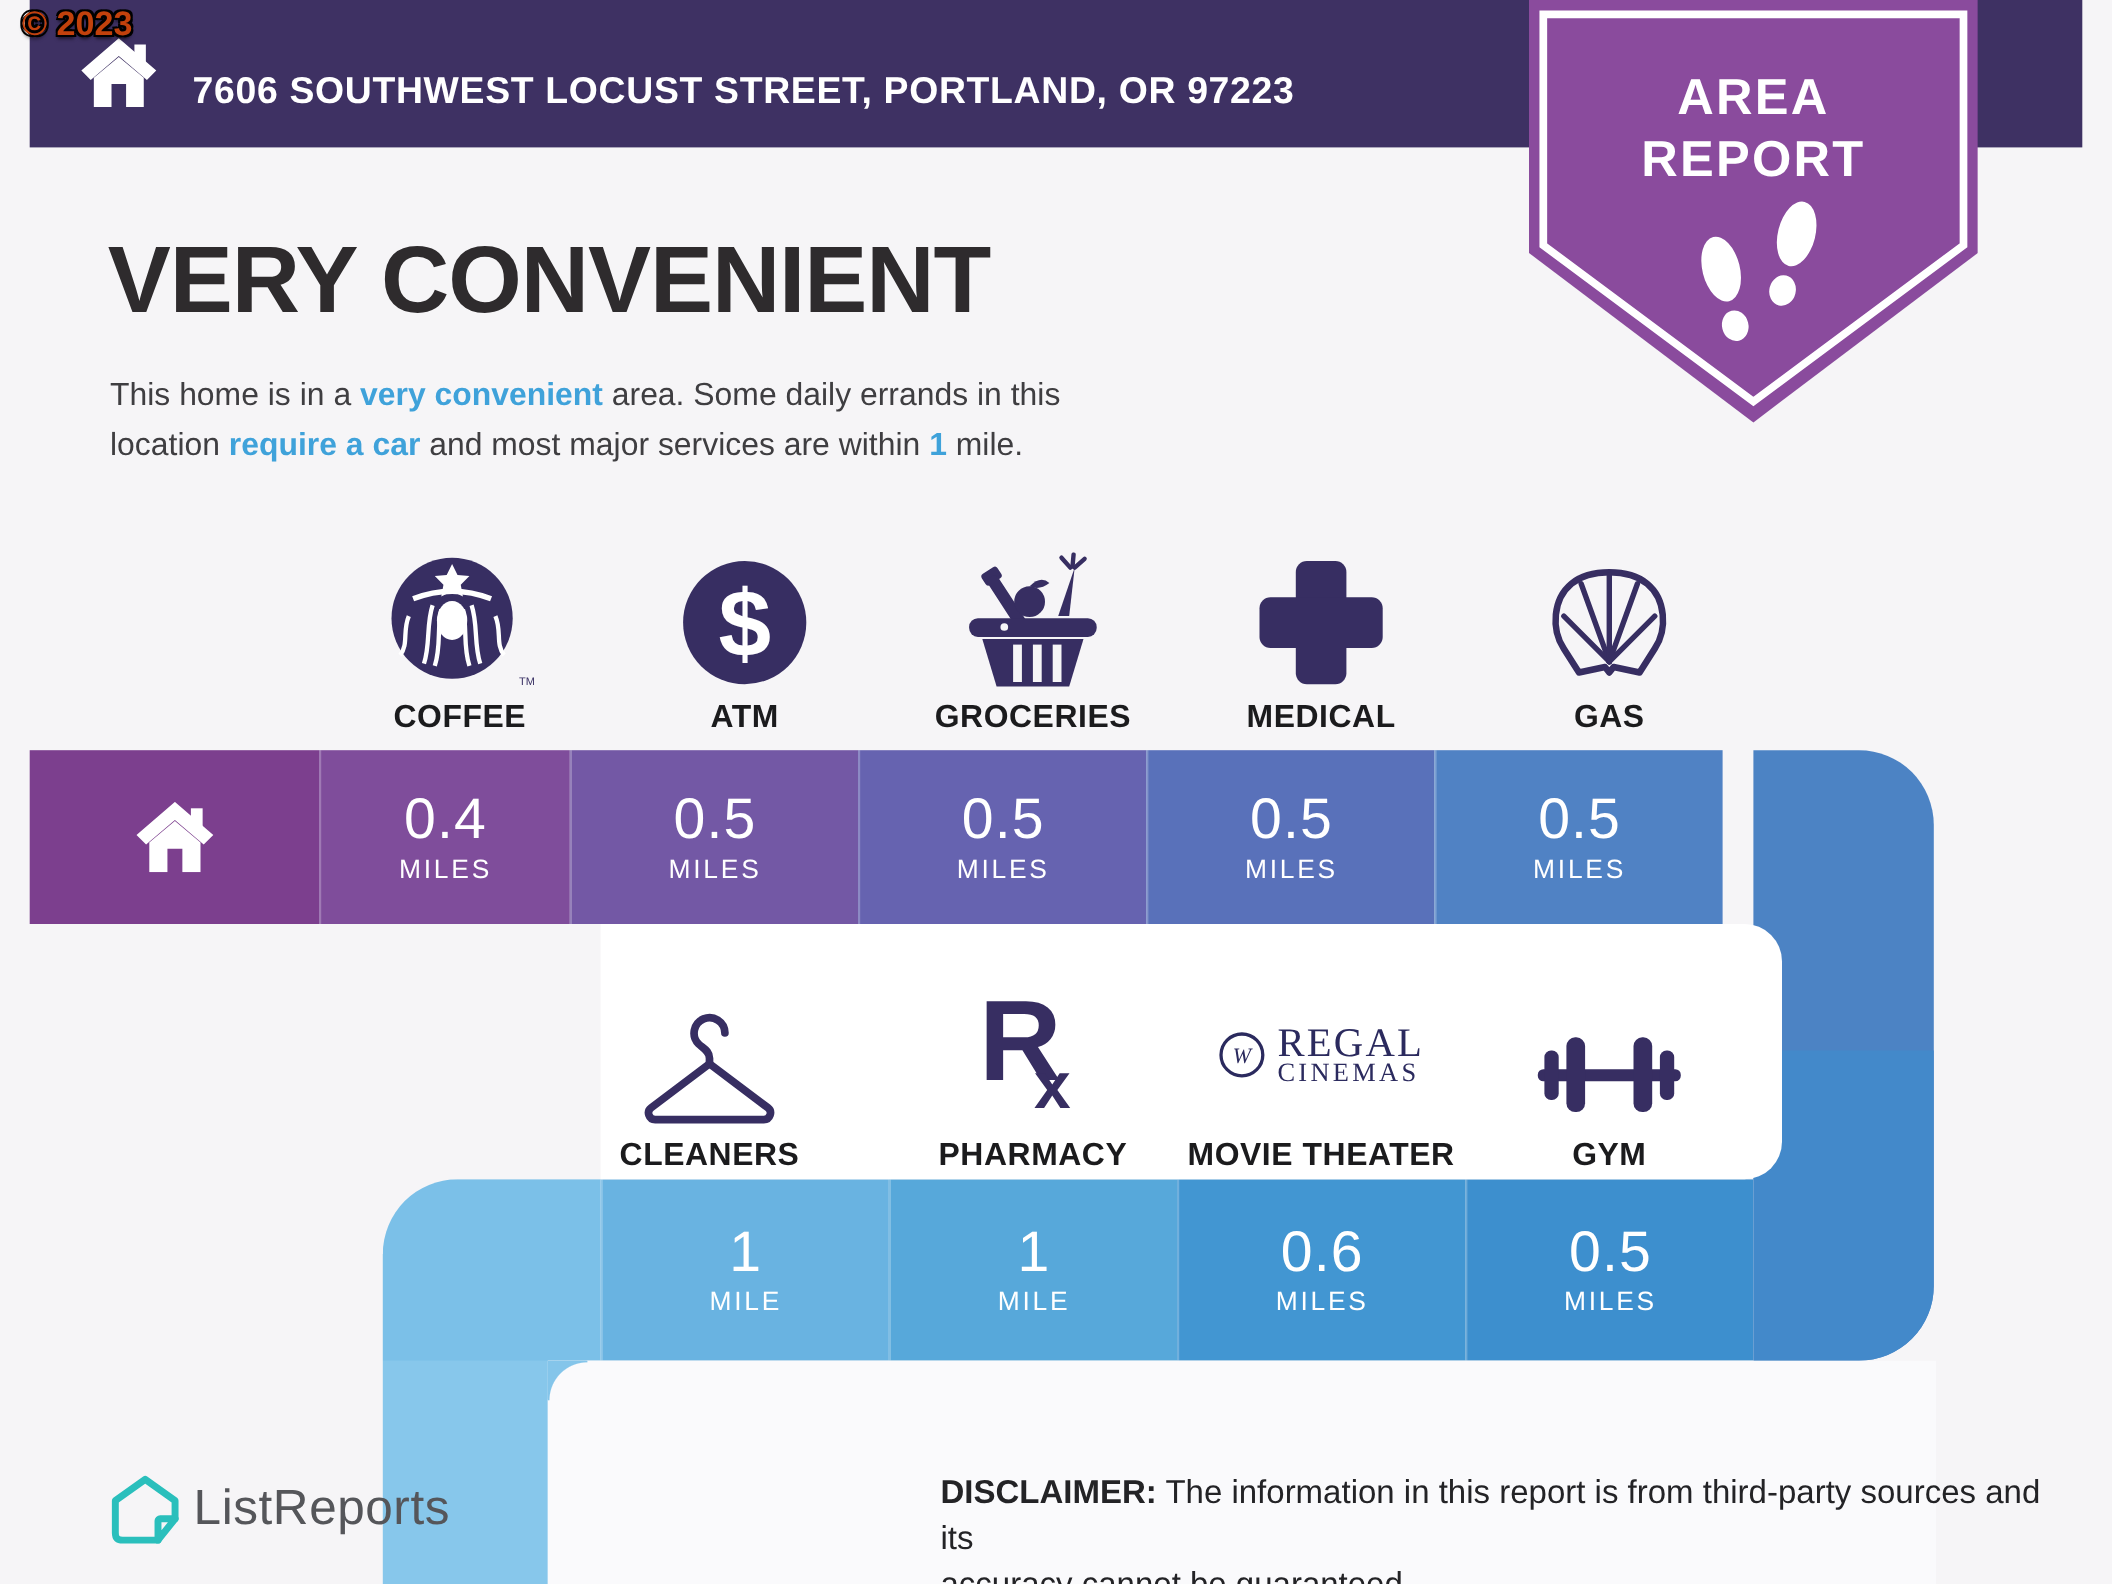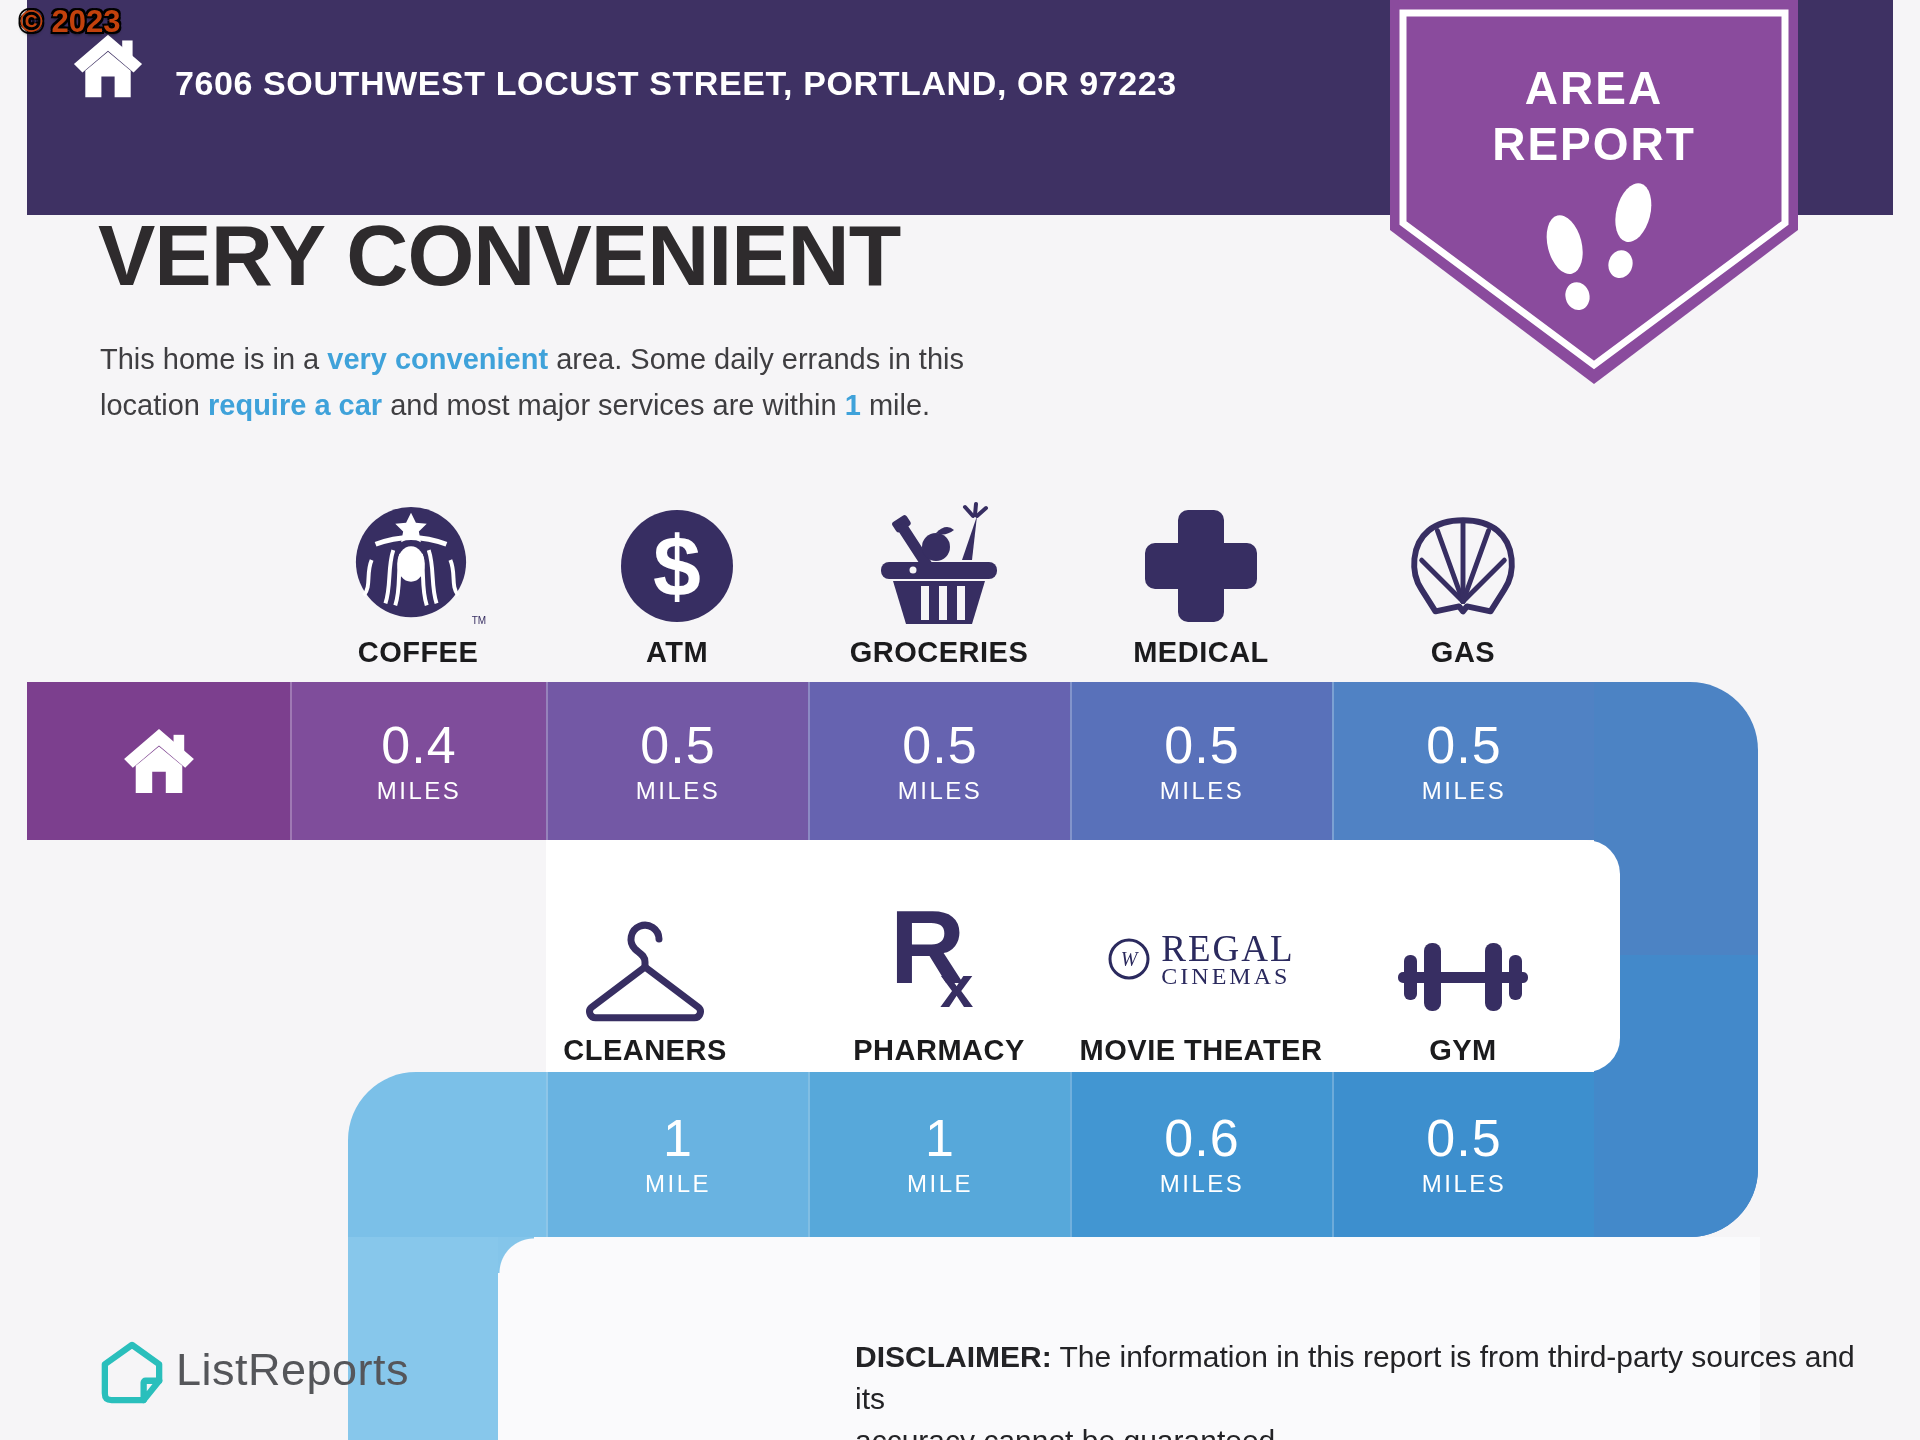--- a/index.html
+++ b/index.html
@@ -1,20 +1,20 @@
 <!DOCTYPE html>
 <html><head>
 <meta charset="utf-8">
 <style>
   html,body{margin:0;padding:0;}
   body{width:1920px;height:1440px;font-family:"Liberation Sans",sans-serif;}
   .page{position:relative;width:1920px;height:1440px;background:#F6F5F7;overflow:hidden;}
 
   
-  .topbar{position:absolute;left:27px;top:0;width:1866px;height:215px;background:#3E3163;z-index:2;}
+  .topbar{position:absolute;left:27px;top:0;width:1866px;height:134px;background:#3E3163;z-index:2;}
   .topbar-home{position:absolute;left:46px;top:34px;}
   .address{position:absolute;left:148px;top:0;height:166px;display:flex;align-items:center;
            color:#fff;font-size:34px;font-weight:600;letter-spacing:.6px;}
   .copyright{position:absolute;left:20px;top:4px;z-index:5;color:#c2410c;font-size:31px;font-weight:700;
              text-shadow:-2px -2px 0 #000,2px -2px 0 #000,-2px 2px 0 #000,2px 2px 0 #000,0 3px 3px rgba(0,0,0,.55);}
 
   
   .badge{position:absolute;left:1390px;top:0;width:408px;height:388px;z-index:4;}
 
   
@@ -57,21 +57,21 @@
   .connector .lower{position:absolute;left:0;top:273px;width:164px;height:282px;background:#4389CA;}
 
   .band{position:absolute;display:flex;z-index:2;}
   .band1{left:27px;top:682px;height:158px;}
   .band2{left:348px;top:1072px;height:165px;border-radius:68px 0 0 0;overflow:hidden;}
   .cell{box-sizing:border-box;display:flex;flex-direction:column;align-items:center;justify-content:center;color:#fff;}
   .cell + .cell{border-left:2px solid rgba(255,255,255,.25);}
   .num{font-size:52px;line-height:54px;font-weight:400;letter-spacing:1px;}
   .unit{font-size:24px;letter-spacing:2.5px;margin-top:5px;}
   .c0{width:263px;background:#7C3F8E;}
-  .c1{width:256px;background:#7F4D9B;text-align:center;}
+  .c1{width:228px;background:#7F4D9B;text-align:center;}
   .c2{width:262px;background:#7358A5;}
   .c3{width:262px;background:#6663B0;}
   .c4{width:262px;background:#5971BA;}
   .c5{width:262px;background:#5082C4;}
   .k1{width:198px;background:#7BC0E8;}
   .k2{width:262px;background:#69B3E1;}
   .k3{width:262px;background:#57A8DA;}
   .k4{width:262px;background:#4296D2;}
   .k5{width:262px;background:#3D8FCE;}
 

